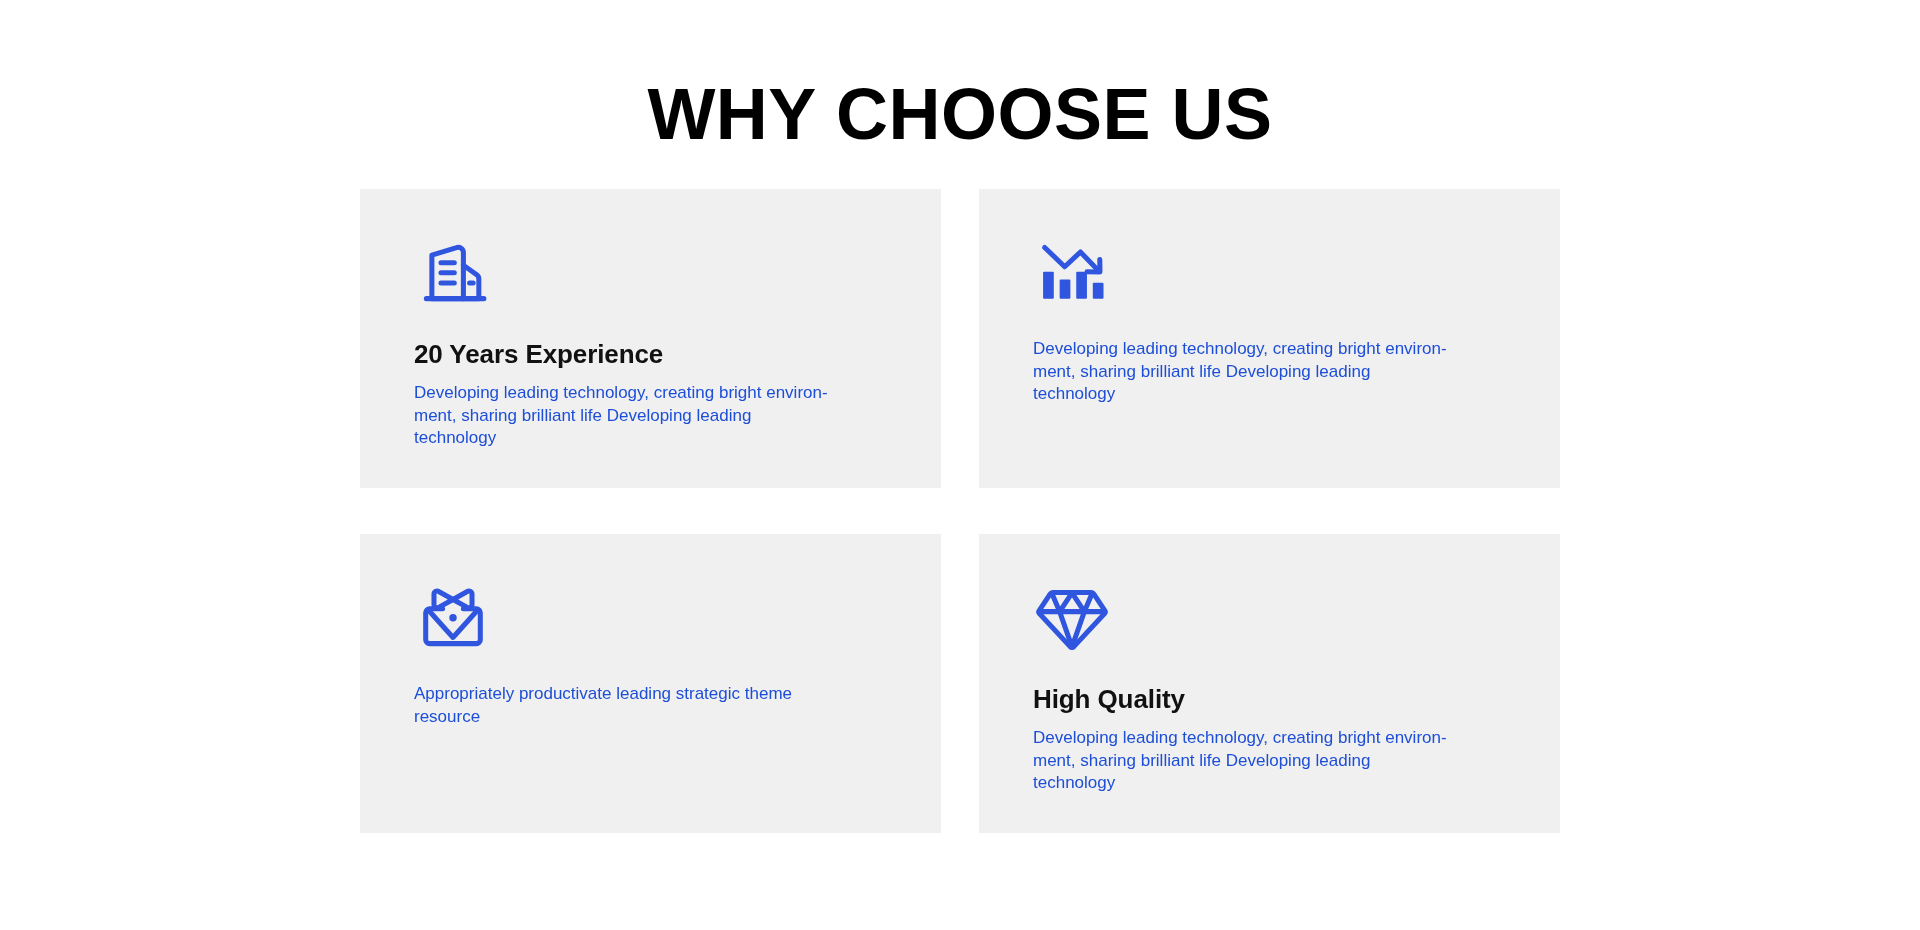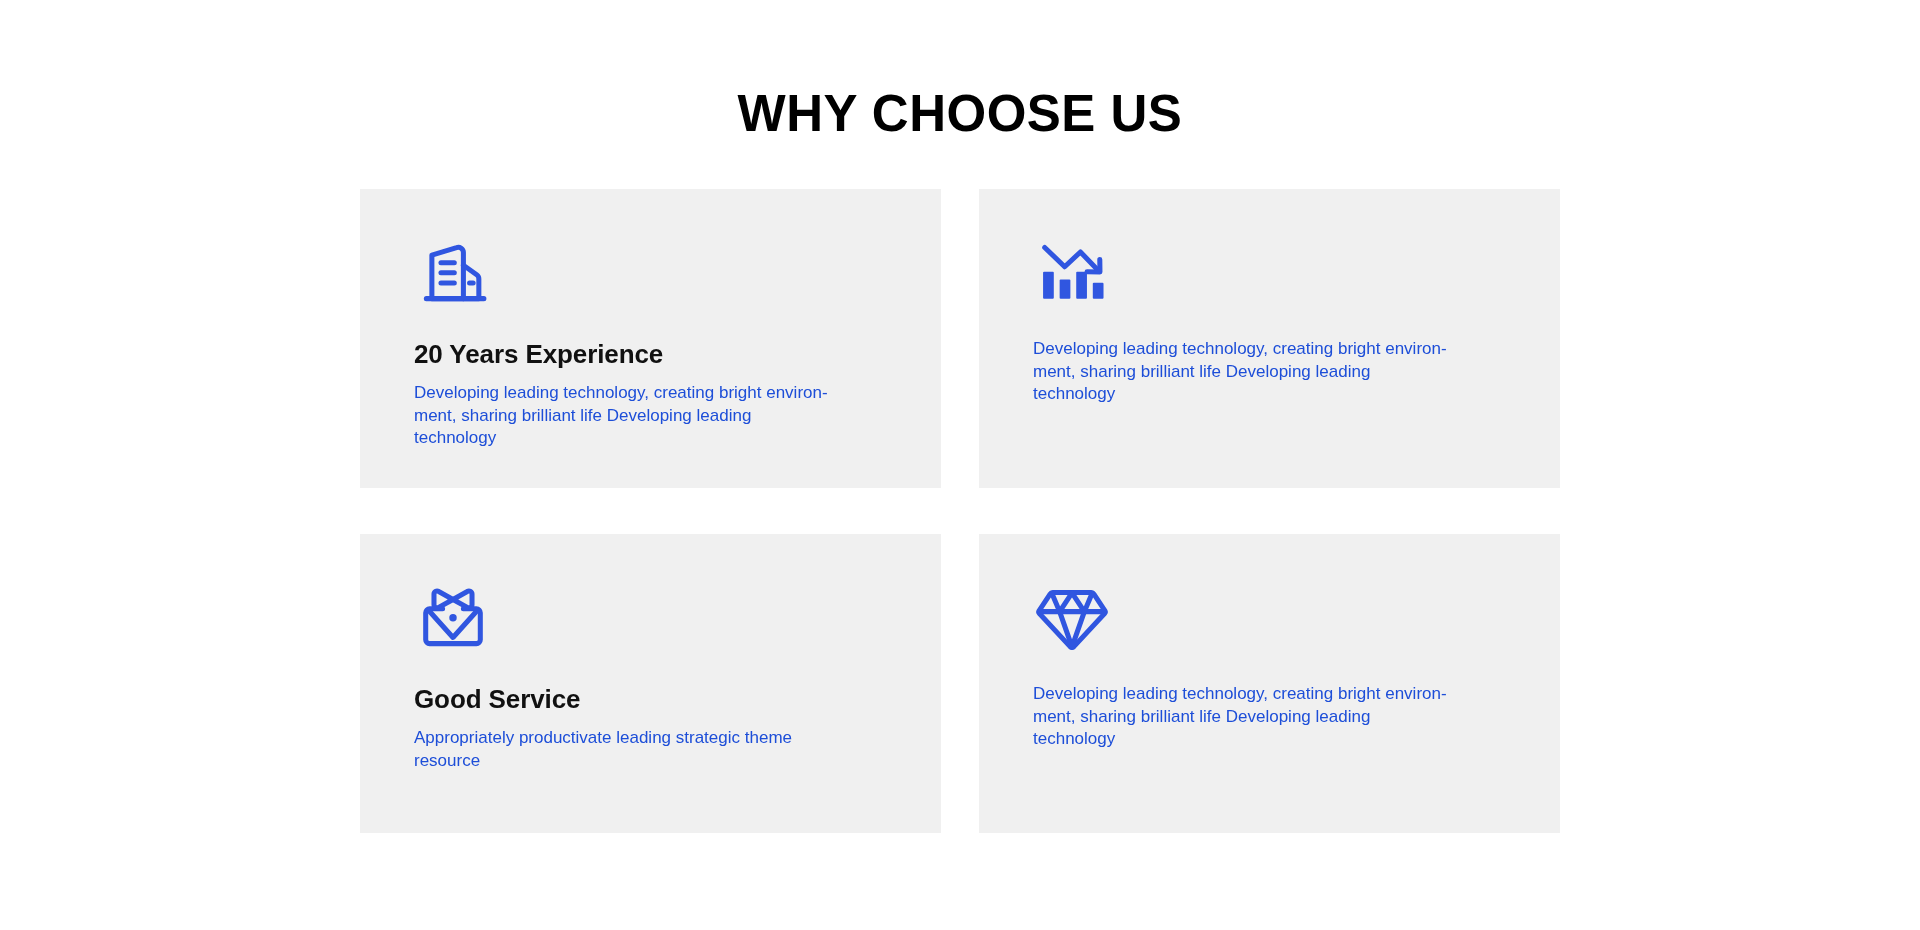--- a/index.html
+++ b/index.html
@@ -20,21 +20,21 @@
     background: #ffffff;
   }
 
   
   .section-title {
     position: absolute;
     left: 0;
     top: 78px;
     width: 1920px;
     text-align: center;
-    font-size: 51px;
+    font-size: 72px;
     line-height: 72px;
     font-weight: 700;
     letter-spacing: 0.5px;
     color: #000000;
     font-family: "Liberation Sans", "DejaVu Sans", sans-serif;
   }
 
   
   .cards-grid {
     position: absolute;
@@ -121,32 +121,32 @@
     <div class="card">
       <span class="card-icon">
         <svg viewBox="0 0 48 48" fill="none" stroke="#3056e0" stroke-width="3.1" stroke-linecap="round" stroke-linejoin="round">
           <path d="M24 13.8 L15.2 8.9 A1.9 1.9 0 0 0 12.3 10.6 L12.3 17 A1.9 1.9 0 0 0 15.2 18.7 Z"></path>
           <path d="M24 13.8 L32.8 8.9 A1.9 1.9 0 0 1 35.7 10.6 L35.7 17 A1.9 1.9 0 0 1 32.8 18.7 Z"></path>
           <path d="M17.6 19.6 L9.6 19.6 A2.4 2.4 0 0 0 7.2 22 L7.2 38.6 A2.4 2.4 0 0 0 9.6 41 L38.4 41 A2.4 2.4 0 0 0 40.8 38.6 L40.8 22 A2.4 2.4 0 0 0 38.4 19.6 L30.4 19.6"></path>
           <polyline points="9.1,20.6 24,37.2 38.9,20.6"></polyline>
           <circle cx="24" cy="25.1" r="2.3" fill="#3056e0" stroke="none"></circle>
         </svg>
       </span>
-      <div class="card-title">Good Service</div>
       <div class="card-desc">Appropriately productivate leading strategic theme resource</div>
     </div>
 
     <div class="card">
       <span class="card-icon">
         <svg viewBox="0 0 48 48" fill="none" stroke="#3056e0" stroke-width="3.1" stroke-linecap="round" stroke-linejoin="round">
           <path d="M12.2 9.6 L35.8 9.6 A2 2 0 0 1 37.5 10.5 L44.3 20.8 A1.3 1.3 0 0 1 44.2 22.3 L25 43 A1.4 1.4 0 0 1 23 43 L3.8 22.3 A1.3 1.3 0 0 1 3.7 20.8 L10.5 10.5 A2 2 0 0 1 12.2 9.6 Z"></path>
           <line x1="4" y1="21.3" x2="44" y2="21.3"></line>
           <path d="M24 9.8 L16.4 21.3 L24 43"></path>
           <path d="M24 9.8 L31.6 21.3 L24 43"></path>
           <line x1="11.6" y1="10" x2="16.4" y2="21.3"></line>
           <line x1="36.4" y1="10" x2="31.6" y2="21.3"></line>
         </svg>
       </span>
+      <div class="card-title">High Quality</div>
       <div class="card-desc">Developing leading technology, creating bright environ-ment, sharing brilliant life Developing leading technology</div>
     </div>
 
   </div>
 </div>
 
 </body></html>

